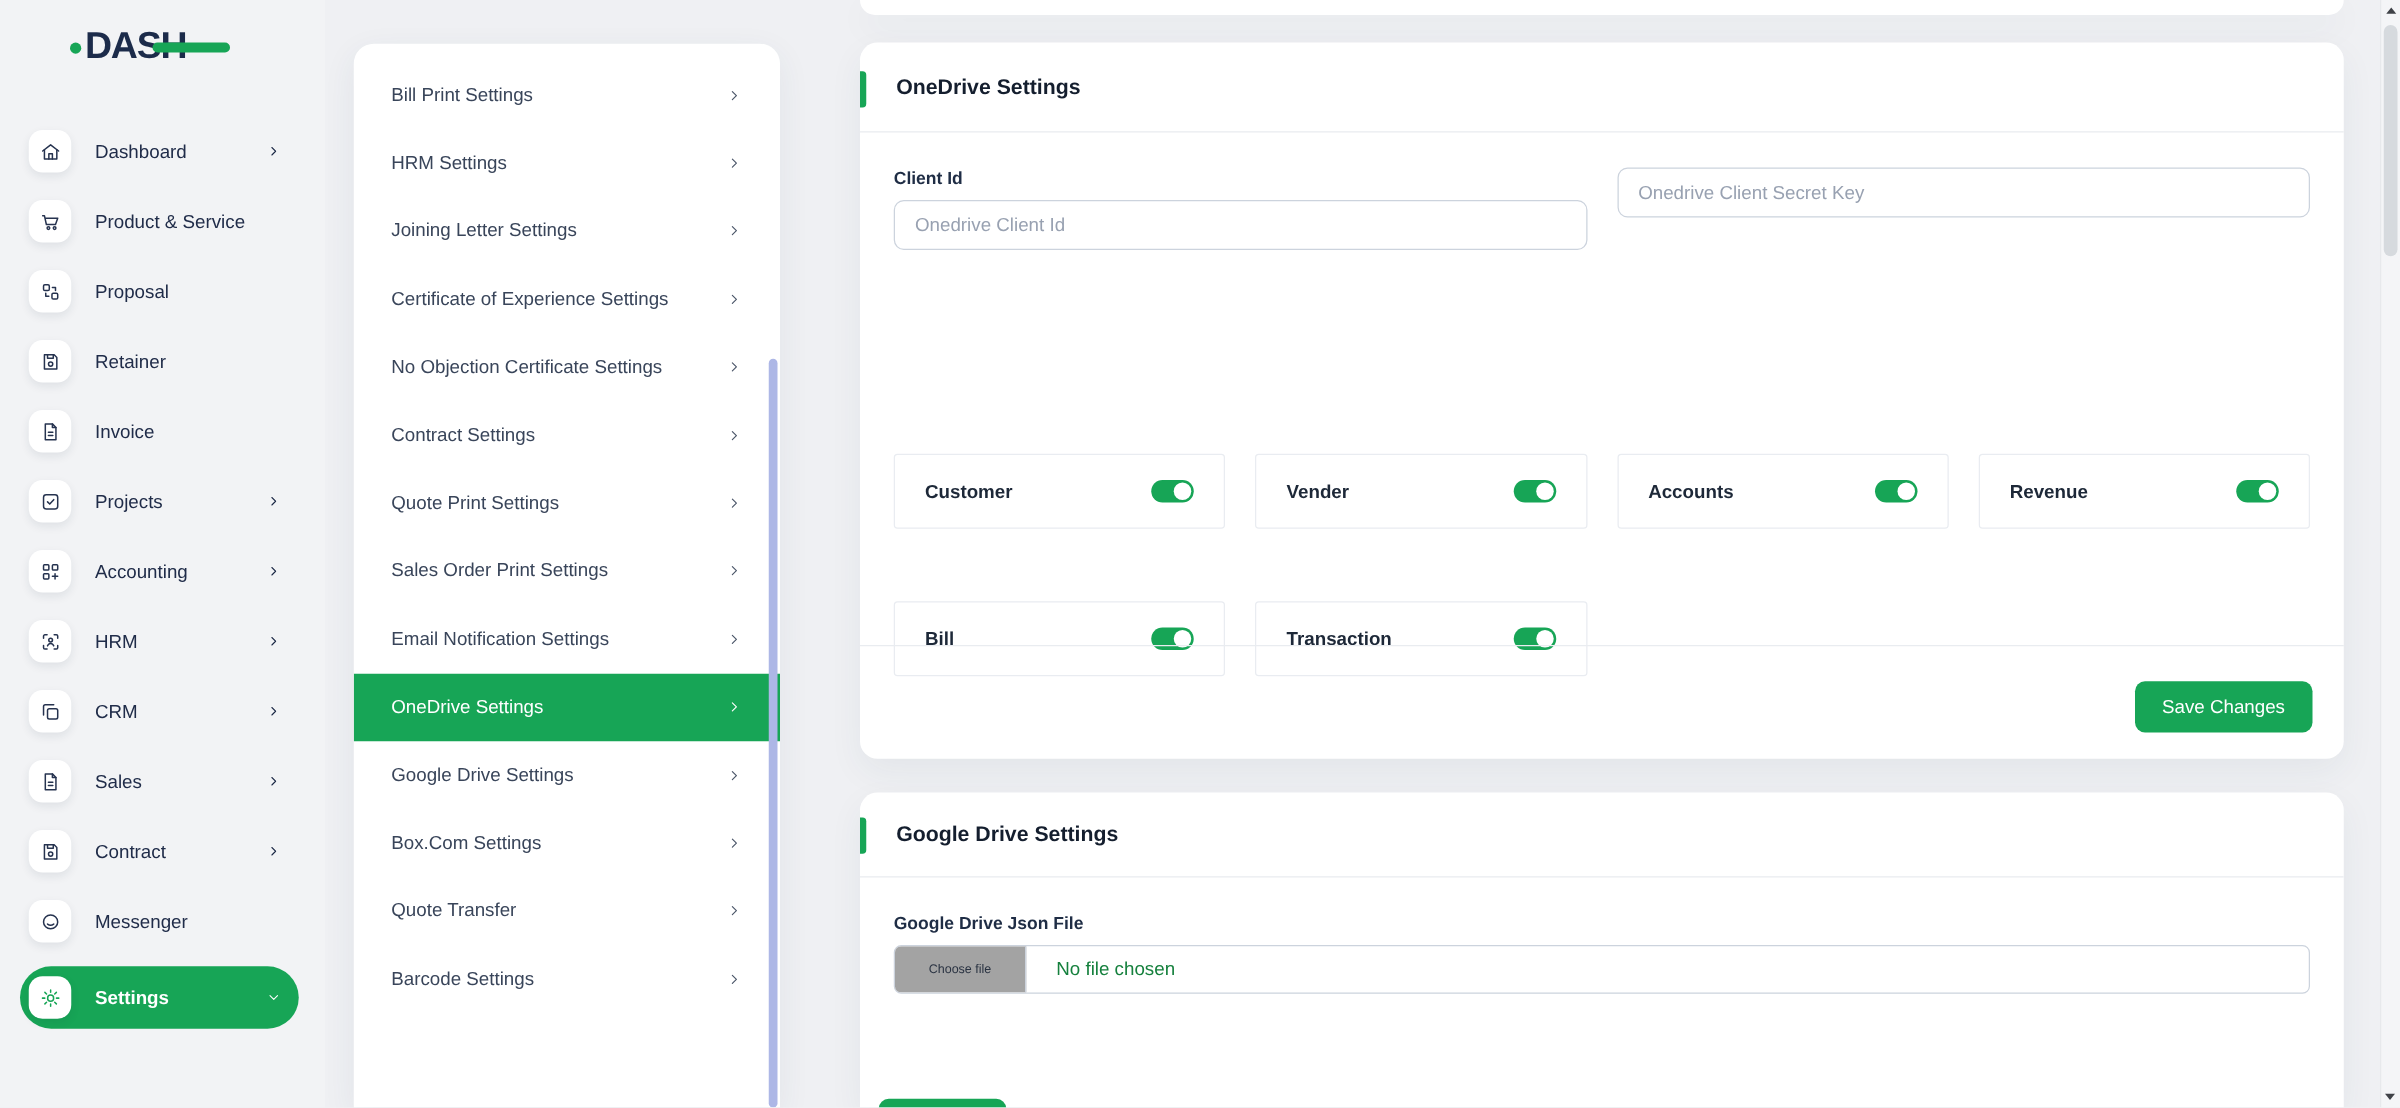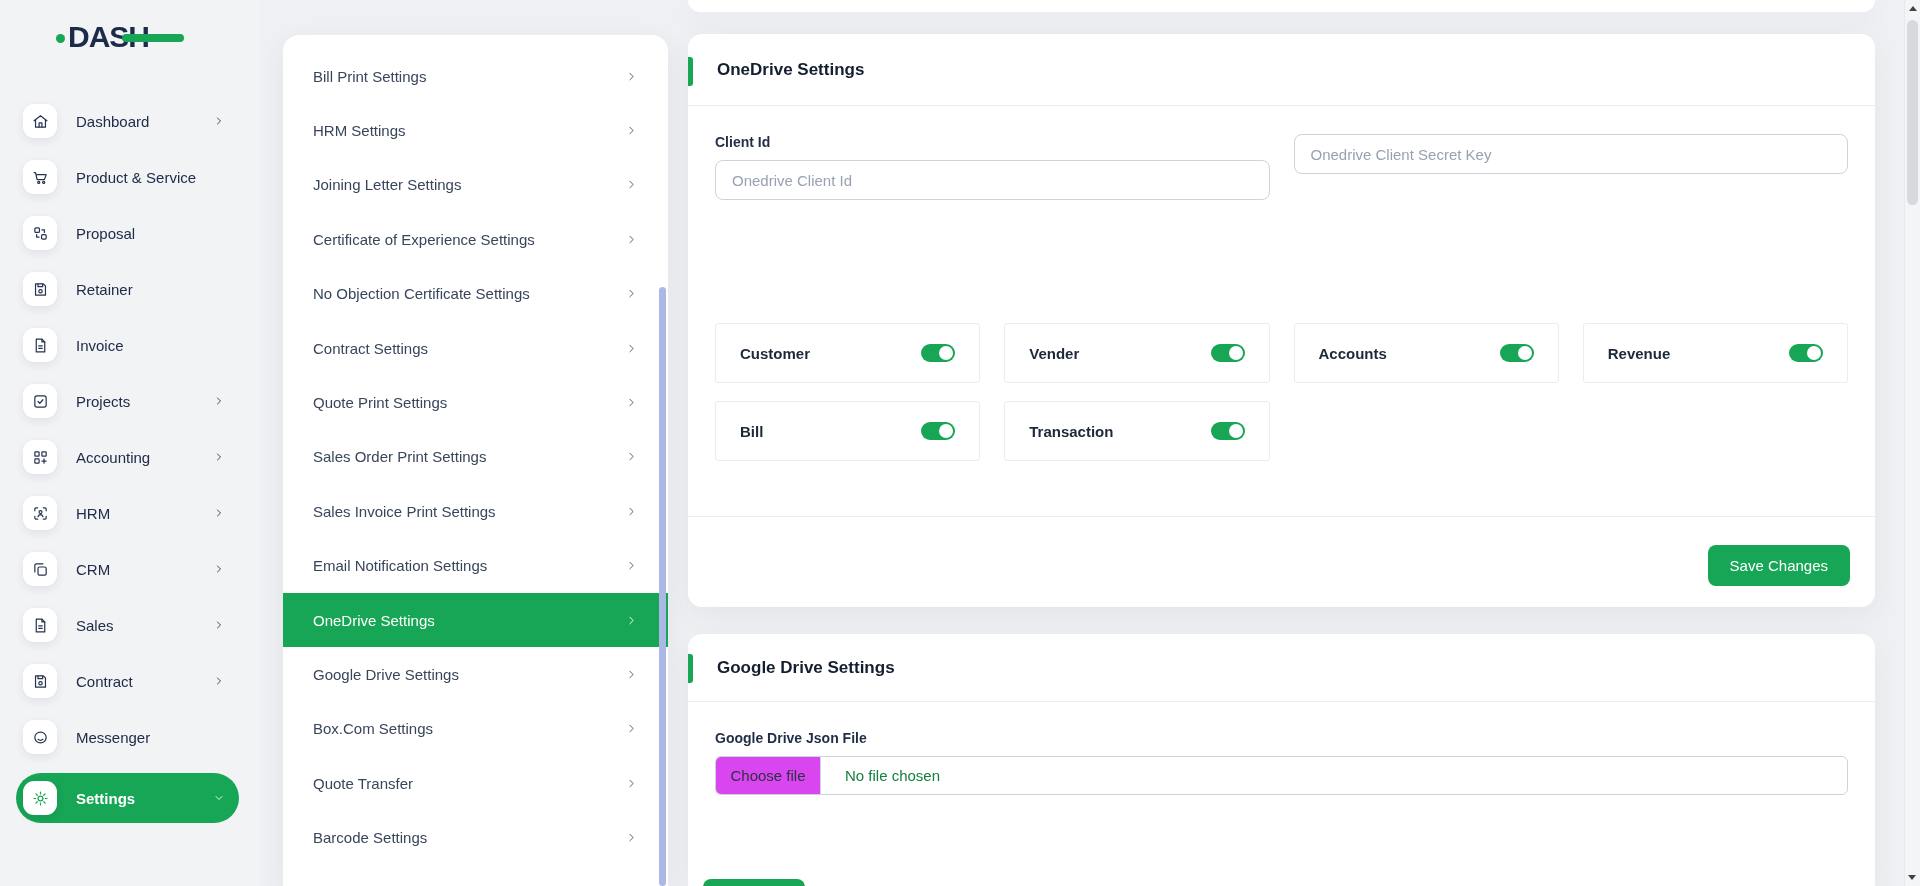--- a/index.html
+++ b/index.html
@@ -23,21 +23,21 @@
   .n-item .chev-wrap { position:absolute; right:14px; color:var(--navy); display:flex; }
   .chev-wrap svg { width:12px; height:12px; }
   .n-item.active { background:var(--green); height:50px; }
   .n-item.active .n-label { color:#fff; font-weight:700; }
   .n-item.active .chip { color:var(--green); }
   .n-item.active .chev-wrap { color:#fff; }
   .n-item.open .chev-wrap svg { transform:rotate(90deg); }
   svg.stroked, .chev-wrap svg, .chip svg { fill:none; stroke:currentColor; stroke-width:1.7; stroke-linecap:round; stroke-linejoin:round; }
 
   
-  .panel { position:absolute; left:283px; top:35px; width:385px; height:851px; background:#fff;
+  .panel { position:absolute; left:283px; top:35px; width:341px; height:851px; background:#fff;
            border-radius:16px 16px 0 0; box-shadow:0 8px 26px rgba(46,65,100,.07); overflow:hidden; padding-top:14px; }
   .s-item { height:54.4px; display:flex; align-items:center; justify-content:space-between; padding:0 30px; color:var(--menu-text); cursor:pointer; }
   .s-label { font-size:15px; }
   .s-item .chev-wrap { color:#4a5568; display:flex; }
   .s-item .chev-wrap svg { width:13px; height:13px; }
   .s-item.active { background:var(--green); color:#fff; }
   .s-item.active .chev-wrap { color:#fff; }
   .panel-thumb { position:absolute; right:2px; top:252px; width:7px; height:599px; background:var(--pscroll); border-radius:4px; }
 
   
@@ -57,34 +57,34 @@
                 color:#33405a; font-family:inherit; background:#fff; outline:none; }
   .text-input::placeholder { color:#98a1b1; }
 
   .tabs { position:absolute; left:15px; top:238px; height:34px; display:flex; align-items:center; gap:30px; }
   .tab { font-size:15px; color:var(--green); line-height:34px; cursor:pointer; white-space:nowrap; }
   .tab.active { background:var(--green); color:#fff; border-radius:8px; padding:0 19px; font-weight:500; }
 
   .toggle-grid { position:absolute; left:27px; top:289px; width:1133px; display:grid;
                  grid-template-columns:repeat(4,1fr); column-gap:24px; row-gap:18px; }
   .toggle-card { height:60px; border:1px solid #e9ecf1; border-radius:3px; background:#fff;
-                 display:flex; align-items:center; justify-content:space-between; padding:0 24px; }
+                 display:flex; align-items:center; justify-content:space-between; padding:0 24px;margin-top:40px; }
   .t-label { font-size:15px; font-weight:700; color:#1d2838; }
   .switch { position:relative; width:34px; height:18px; border-radius:9px; background:var(--green); cursor:pointer; flex:0 0 auto; }
   .switch .knob { position:absolute; right:2px; top:2px; width:14px; height:14px; border-radius:50%; background:#fff; }
 
   .card-footer { position:absolute; left:0; right:0; top:482px; height:91px; border-top:1px solid #e9ecf0; }
   .save-btn { position:absolute; top:28px; right:25px; height:41px; padding:0 22px; background:var(--green); color:#fff;
               border:none; border-radius:8px; font-size:15px; font-family:inherit; cursor:pointer; }
 
   .gd-label { display:block; margin:28px 27px 10px; font-size:14px; font-weight:700; color:#1f2d45; }
   .file-input { margin:0 27px; height:39px; border:1px solid #ccd3dd; border-radius:6px; display:flex; align-items:stretch;
                 overflow:hidden; background:#fff; }
-  .choose { width:105px; background:#d946ef; border-right:1px solid #ccd3dd; display:flex; align-items:center;
-            justify-content:center; font-size:15px; color:#2a3342; cursor:pointer; flex:0 0 auto; }
+  .choose { width:105px; background:#a3a3a3; border-right:1px solid #ccd3dd; display:flex; align-items:center;
+            justify-content:center; font-size:10px; color:#2a3342; cursor:pointer; flex:0 0 auto; }
   .no-file { align-self:center; margin-left:24px; font-size:15px; color:#15803d; }
   .partial-tab { position:absolute; left:15px; top:245px; width:102px; height:34px; background:var(--green);
                  border-radius:8px; color:#fff; font-size:15px; text-align:center; line-height:34px; cursor:pointer; }
 
   
   .bscroll { position:absolute; right:0; top:0; width:16px; height:886px; background:#f4f5f7; border-left:1px solid #e7e9ec; }
   .bs-up { width:0; height:0; border-left:4px solid transparent; border-right:4px solid transparent;
            border-bottom:5px solid #3f4247; margin:6px auto 0; }
   .bs-down { position:absolute; bottom:6px; left:3px; width:0; height:0; border-left:4px solid transparent;
              border-right:4px solid transparent; border-top:5px solid #3f4247; }
@@ -340,28 +340,20 @@
       </div>
       <div class="s-item">
         <span class="s-label">Sales Order Print Settings</span>
         <span class="chev-wrap">
           <svg viewBox="0 0 24 24">
             <path d="M9 6l6 6-6 6"></path>
           </svg>
         </span>
       </div>
       <div class="s-item">
-        <span class="s-label">Sales Invoice Print Settings</span>
-        <span class="chev-wrap">
-          <svg viewBox="0 0 24 24">
-            <path d="M9 6l6 6-6 6"></path>
-          </svg>
-        </span>
-      </div>
-      <div class="s-item">
         <span class="s-label">Email Notification Settings</span>
         <span class="chev-wrap">
           <svg viewBox="0 0 24 24">
             <path d="M9 6l6 6-6 6"></path>
           </svg>
         </span>
       </div>
       <div class="s-item active">
         <span class="s-label">OneDrive Settings</span>
         <span class="chev-wrap">

